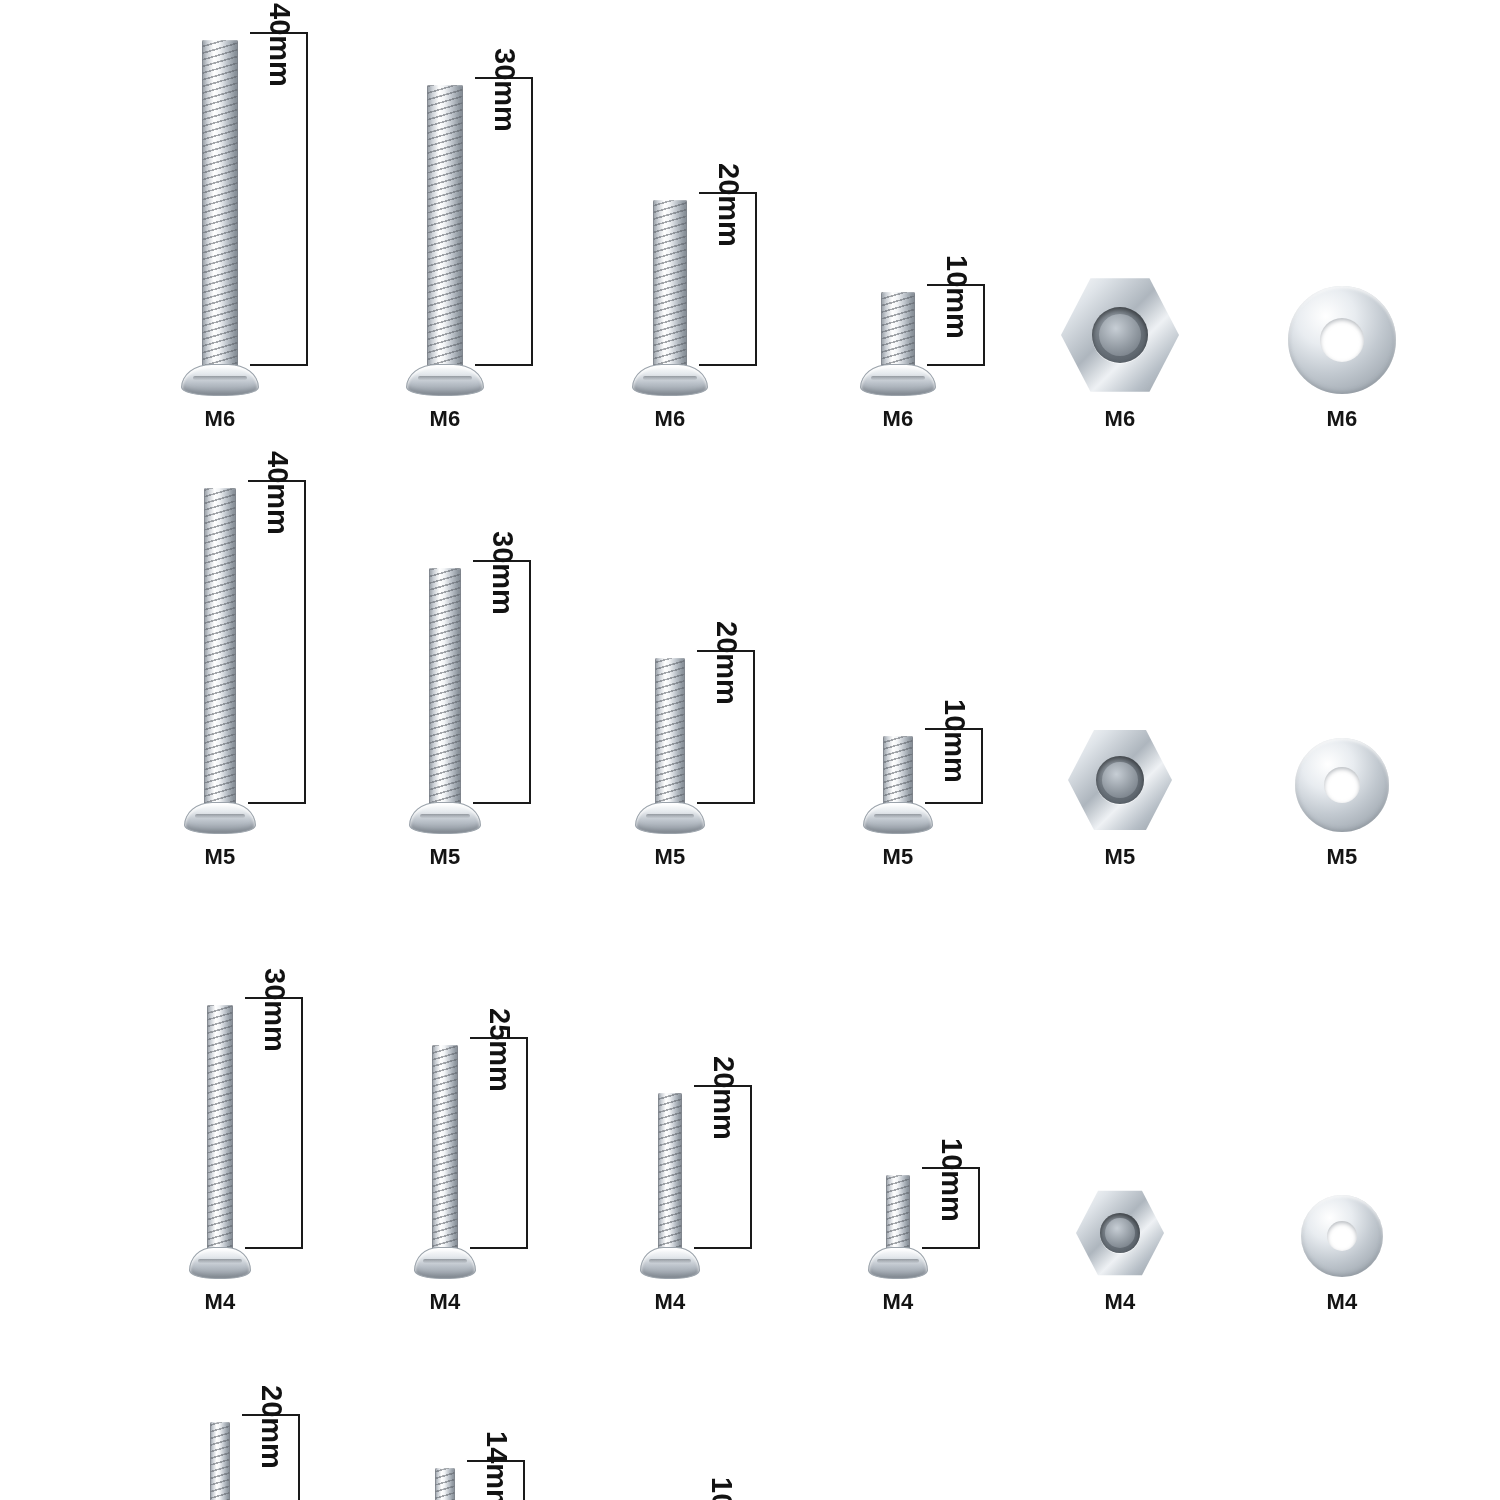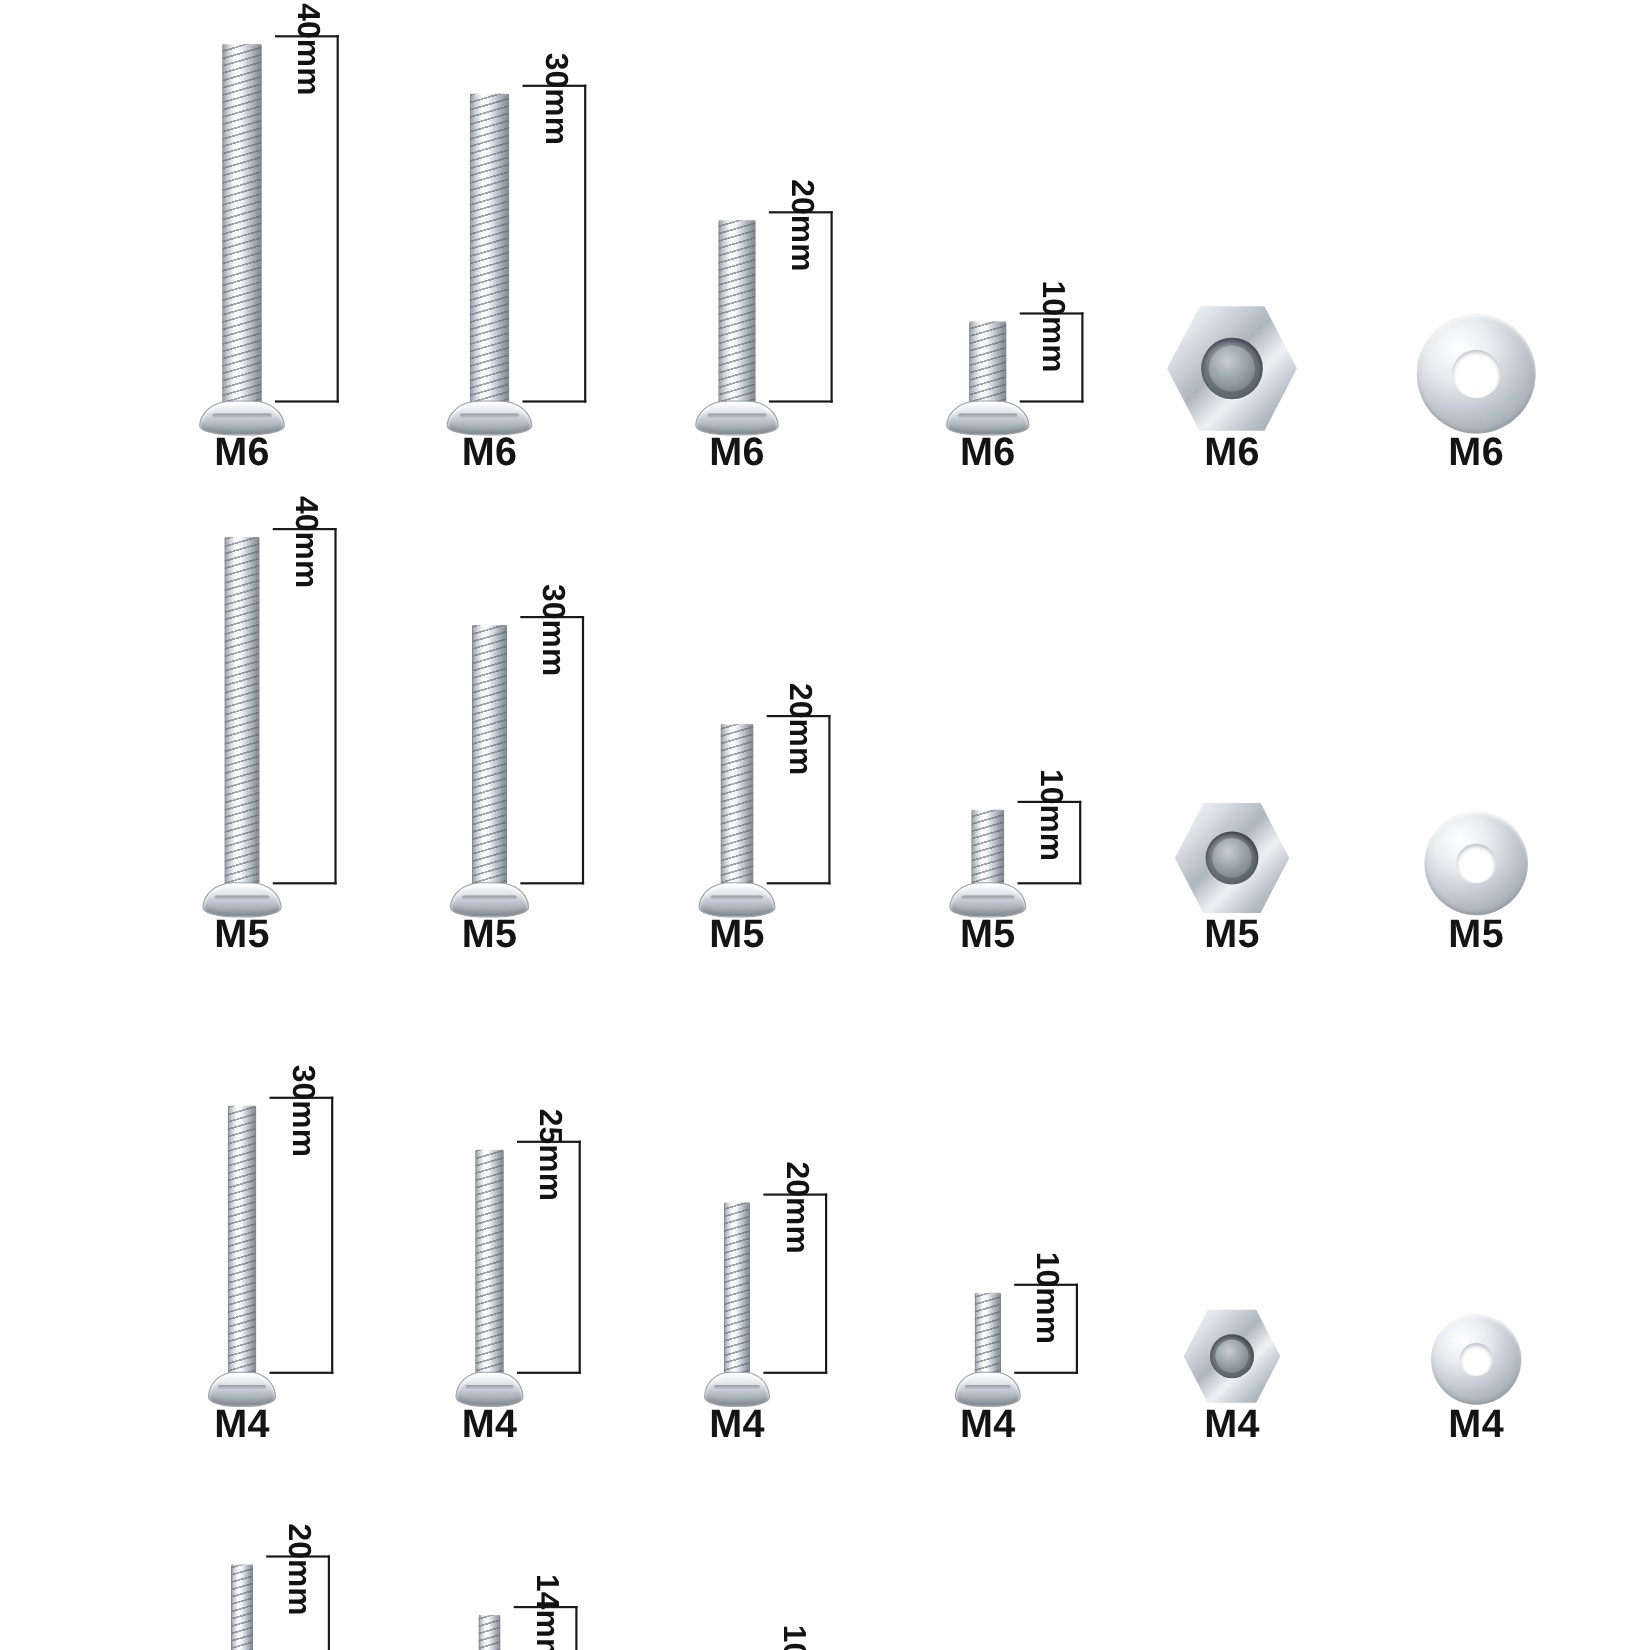--- a/index.html
+++ b/index.html
@@ -34,21 +34,21 @@
     width: 220px;
     text-align: center;
   }
 
   
   .size-label {
     position: absolute;
     left: 0;
     width: 220px;
     text-align: center;
-    font-size: 36px;
+    font-size: 22px;
     font-weight: 700;
     letter-spacing: .3px;
     color: #141414;
   }
 
   
   .screw {
     position: absolute;
     bottom: 0;
     left: 50%;

